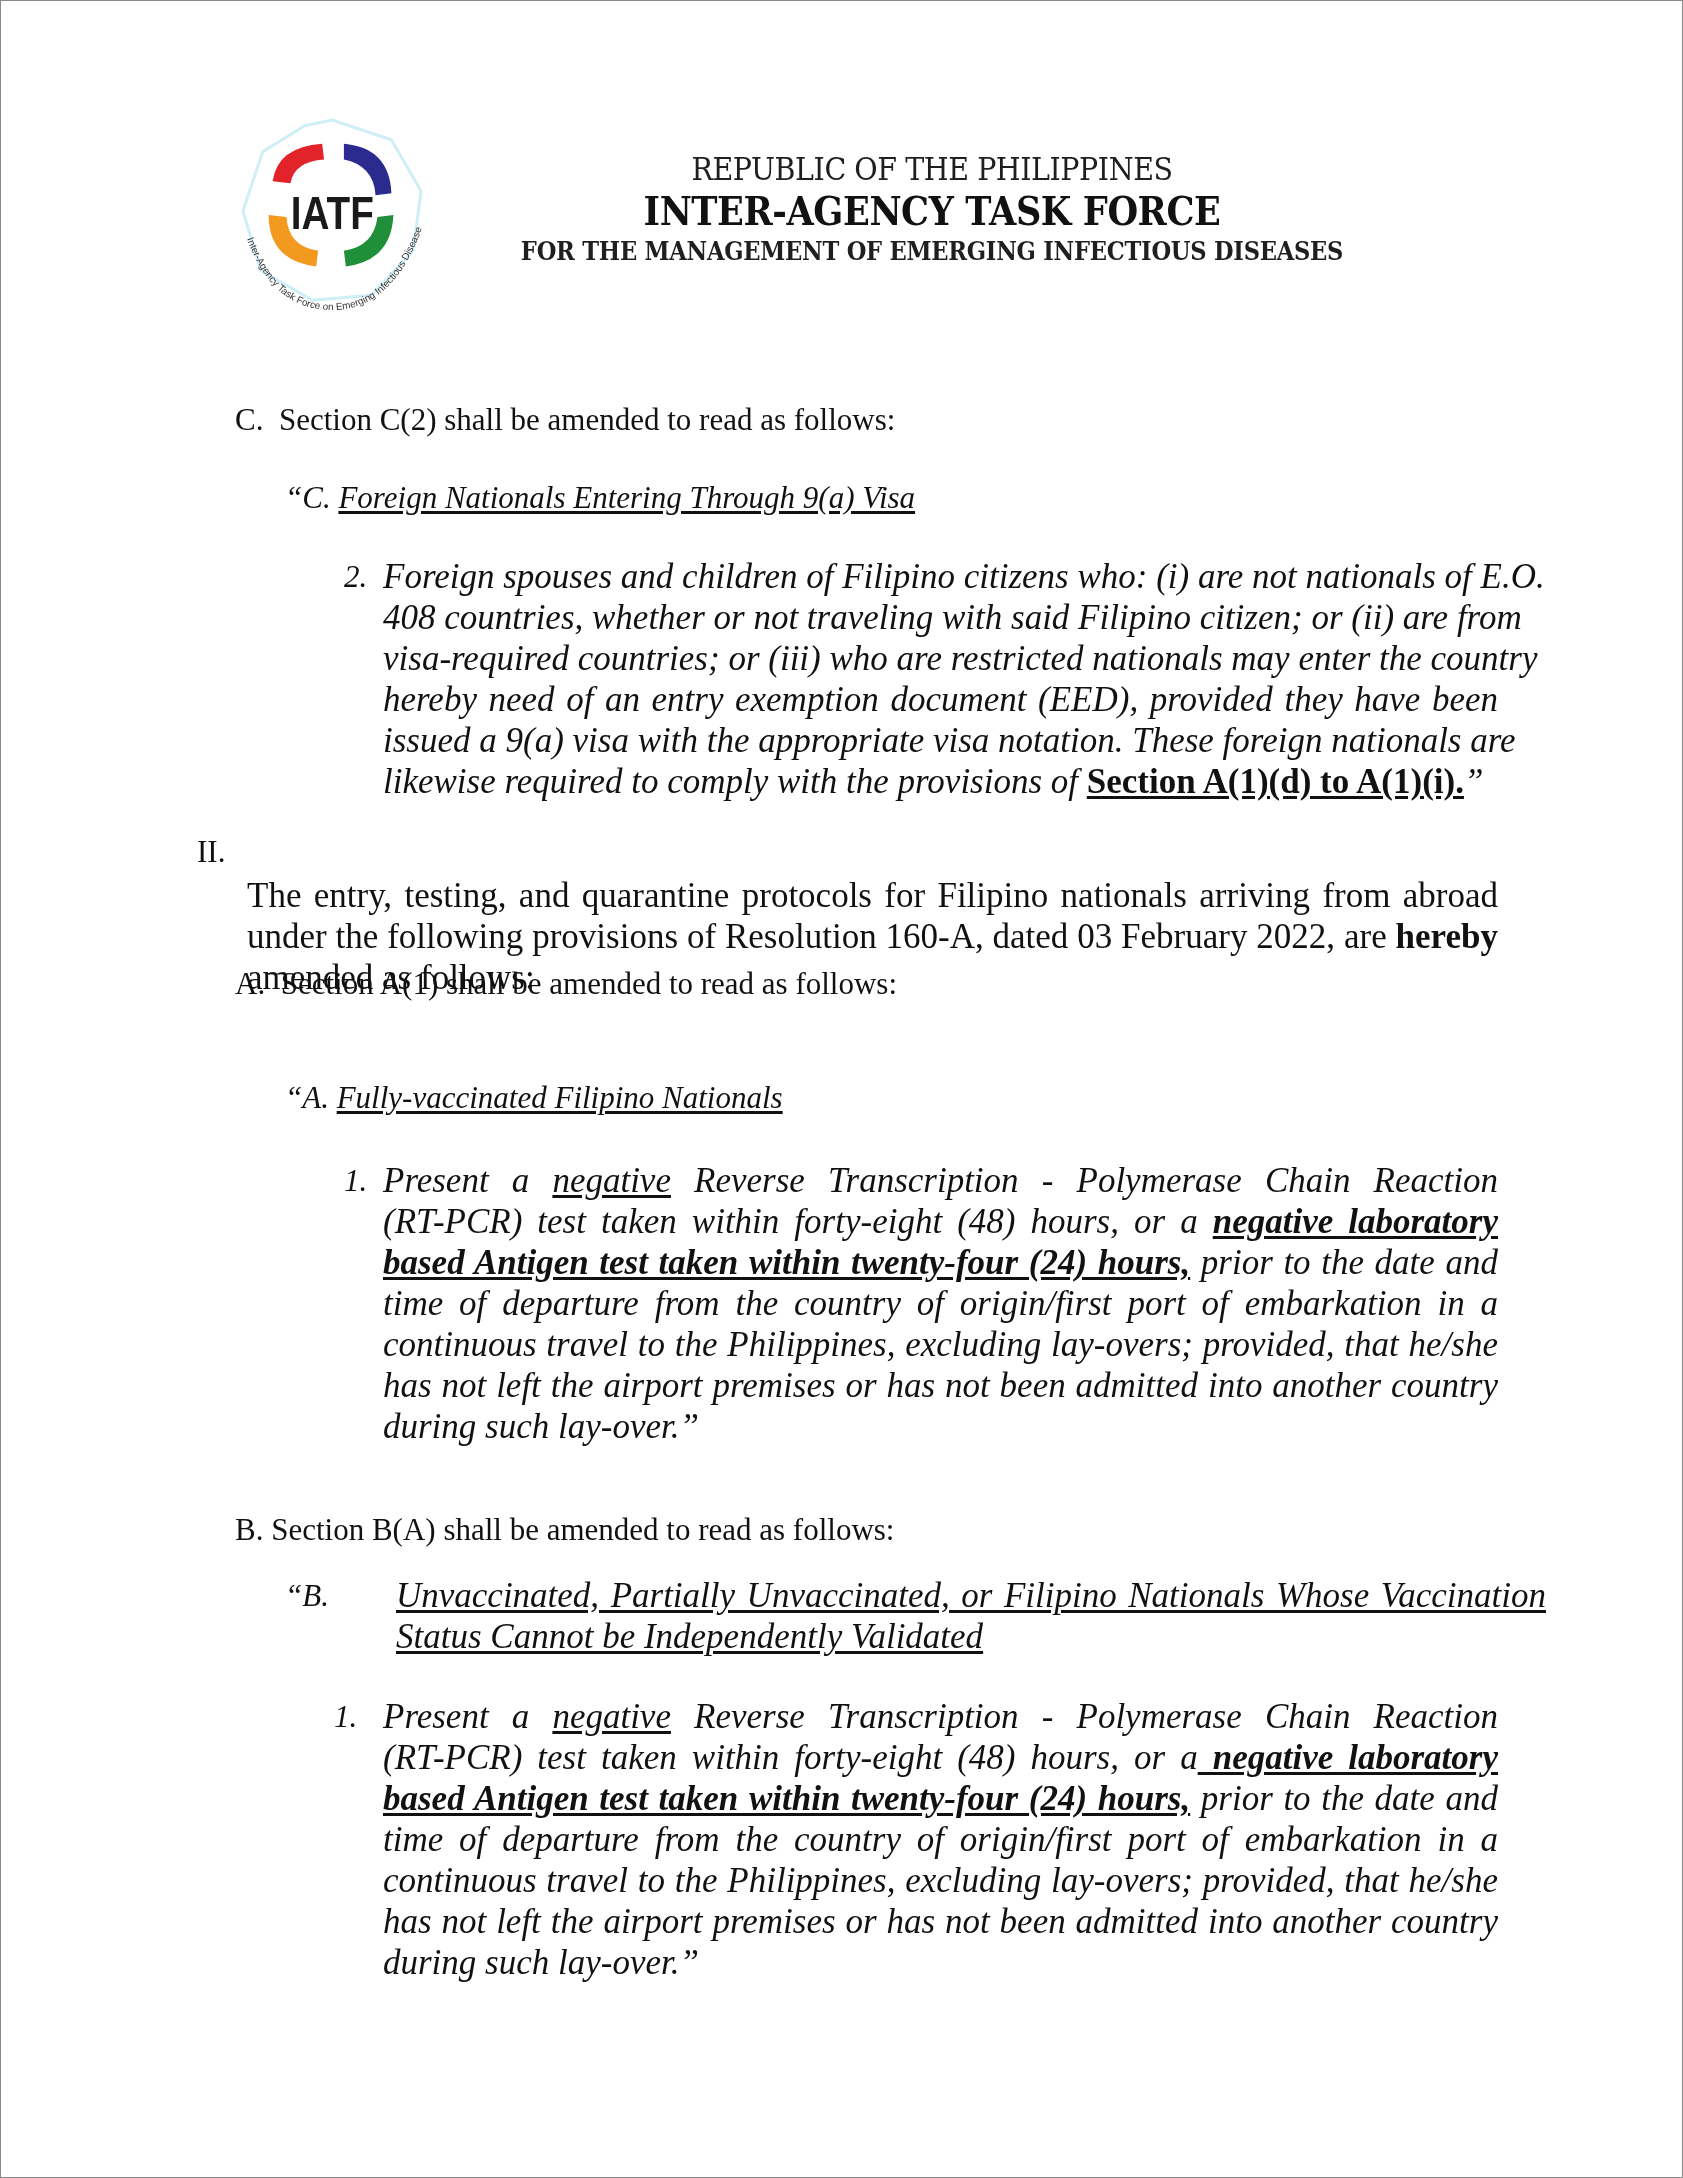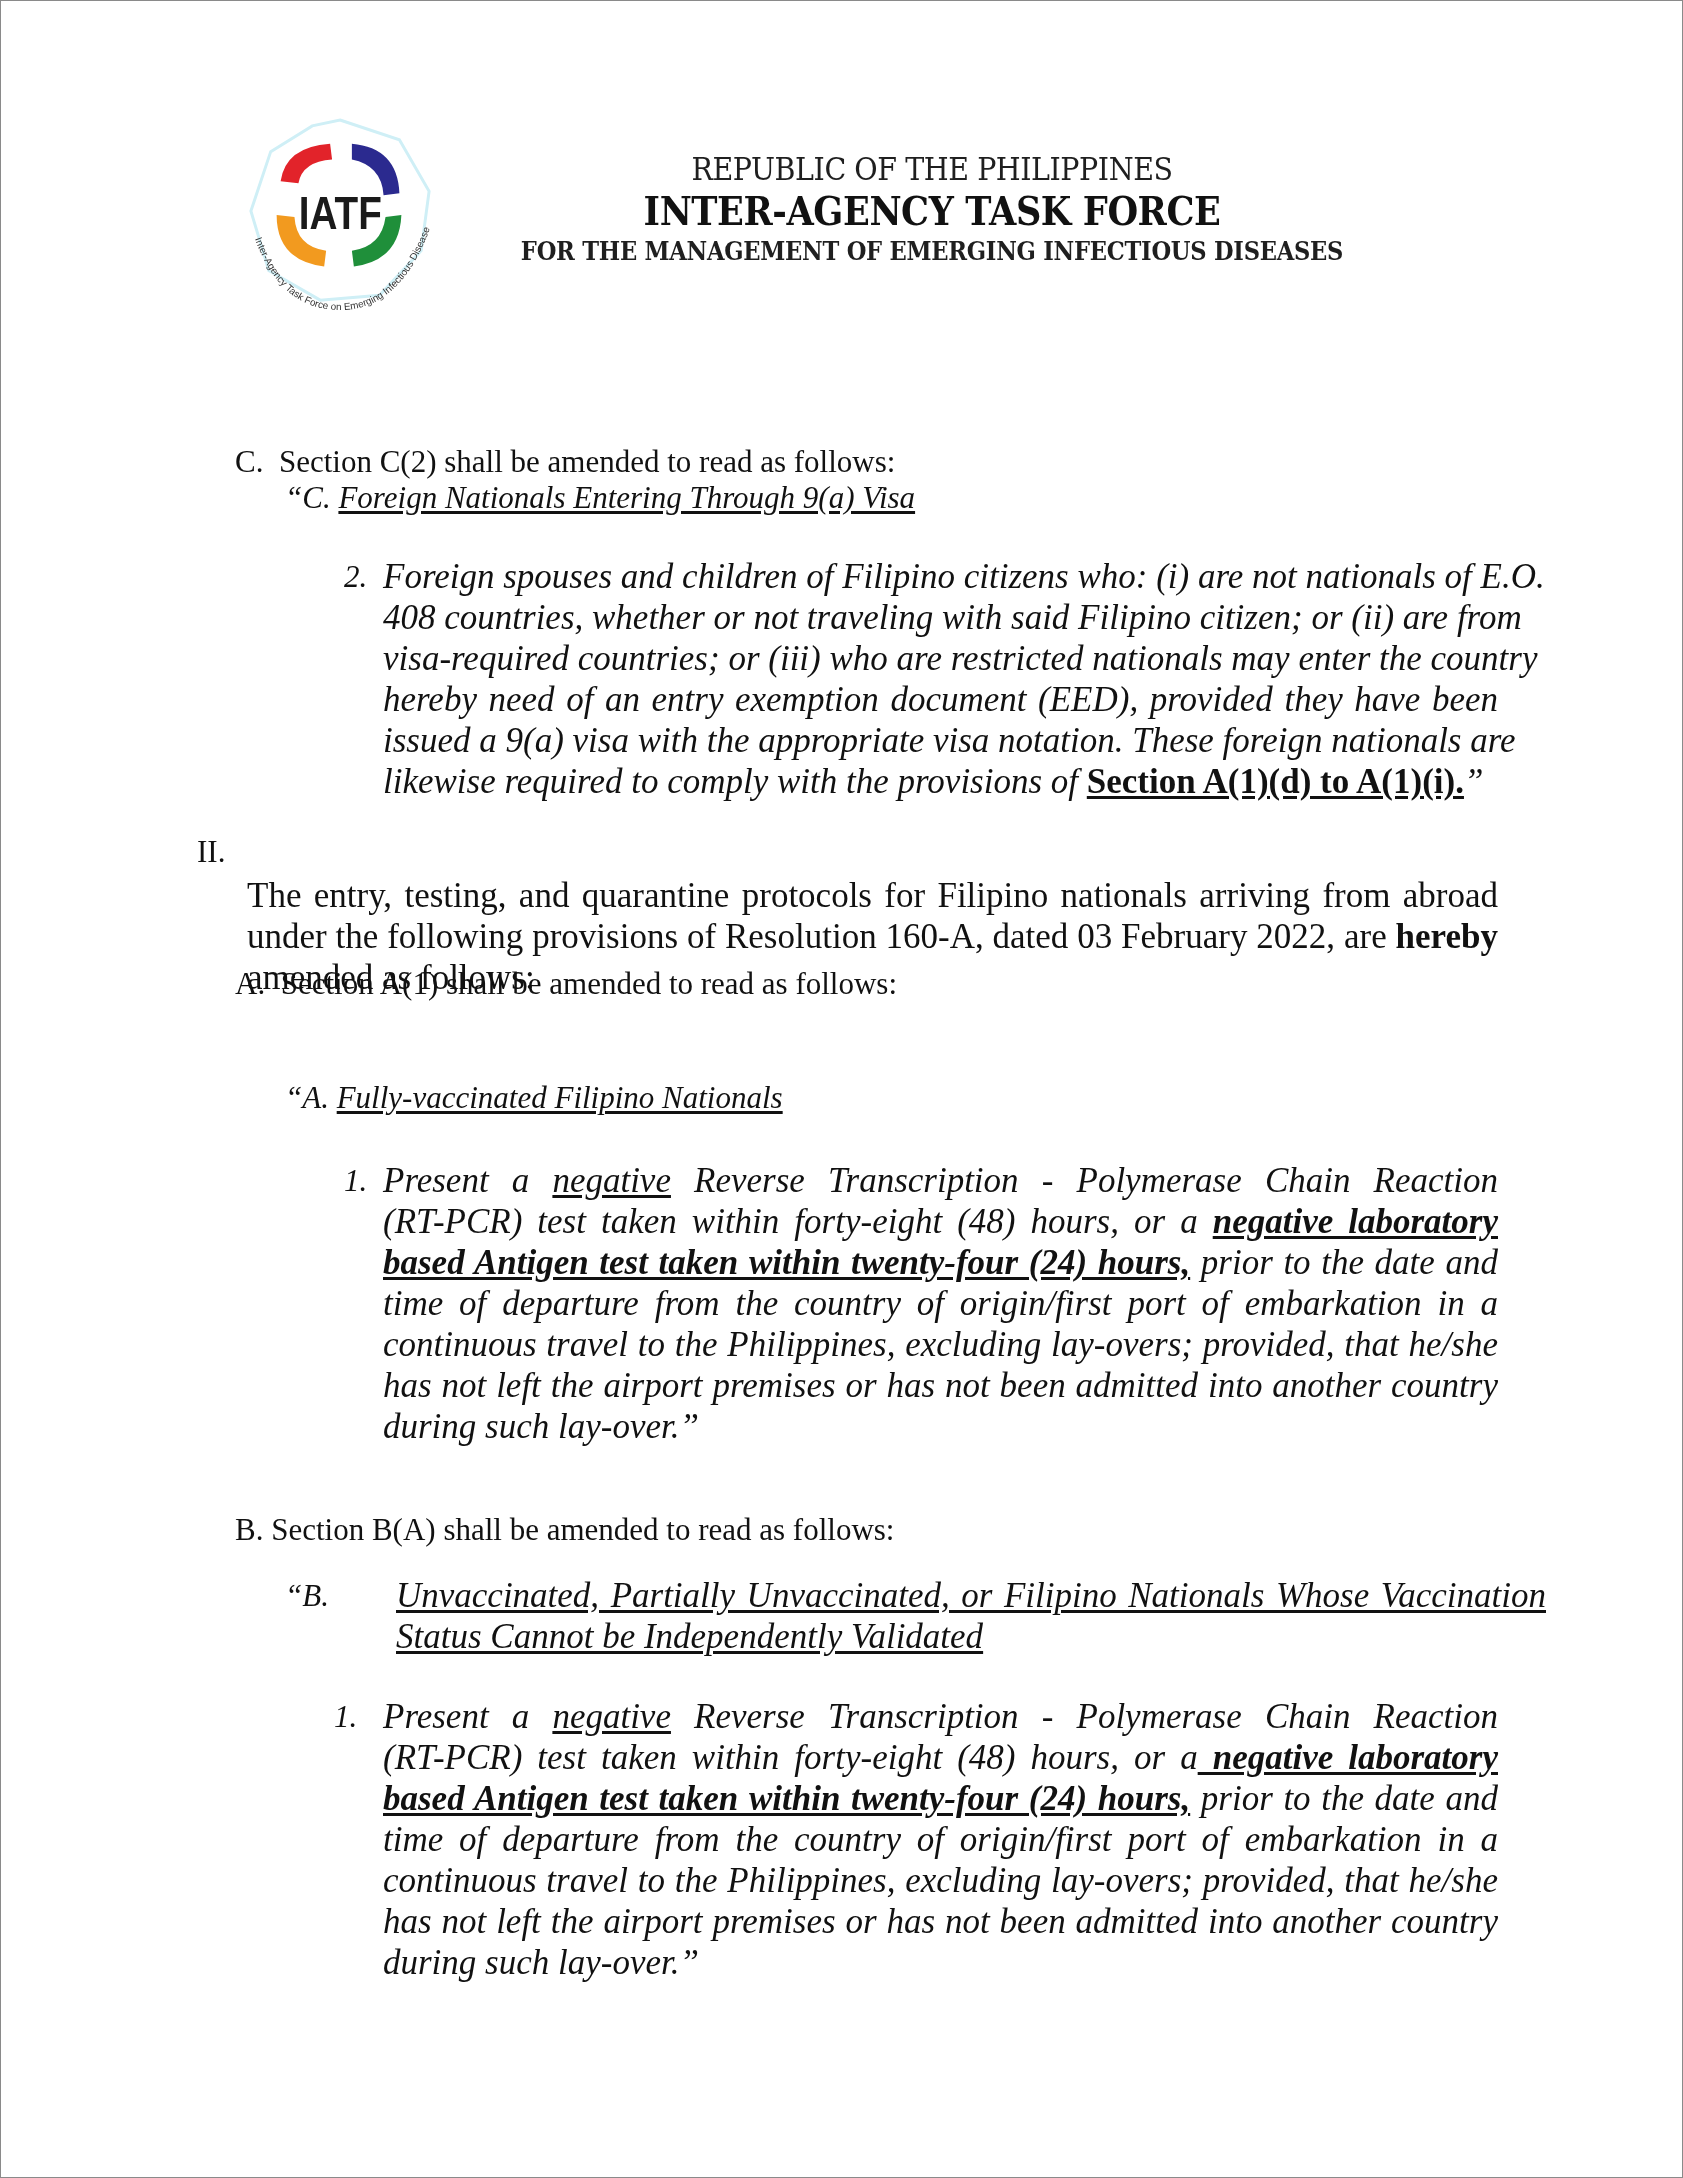--- a/index.html
+++ b/index.html
@@ -2,21 +2,21 @@
 <html><head>
 <meta charset="utf-8">
 <style>
   html, body { margin: 0; padding: 0; background: #ffffff; }
   body { width: 1683px; height: 2178px; position: relative; overflow: hidden; }
   .page {
     position: absolute; left: 0; top: 0; width: 1681px; height: 2176px;
     border: 1px solid #8a8a8a; background: #ffffff;
     font-family: "Liberation Serif", serif; color: #111111;
   }
-  .logo { position: absolute; left: 240px; top: 111px; width: 198px; height: 208px; }
+  .logo { position: absolute; left: 232px; top: 111px; width: 198px; height: 208px; }
   .letterhead { position: absolute; left: 426px; top: 149px; width: 1010px; text-align: center; }
   .lh-1 { font-family: "DejaVu Serif", serif; font-size: 31px; line-height: 38px; color: #1f1f1f; letter-spacing: -0.5px; transform: scaleX(0.92); }
   .lh-2 { font-family: "DejaVu Serif", serif; font-weight: bold; font-size: 40px; line-height: 46px; color: #111; letter-spacing: -0.5px; transform: scaleX(0.88); }
   .lh-3 { font-family: "DejaVu Serif", serif; font-weight: bold; font-size: 26px; line-height: 34px; color: #1f1f1f; letter-spacing: -0.3px; transform: scaleX(0.87); }
 
   .line { position: absolute; font-size: 31px; line-height: 42px; white-space: nowrap; }
   .ital { font-style: italic; }
   .u { text-decoration: underline; text-underline-offset: 3px; }
   .b { font-weight: bold; }
   .just { position: absolute; font-size: 35px; line-height: 41px; text-align: justify; }
@@ -43,21 +43,21 @@
       </text>
     </svg>
   </div>
 
   <div class="letterhead">
     <div class="lh-1">REPUBLIC OF THE PHILIPPINES</div>
     <div class="lh-2">INTER-AGENCY TASK FORCE</div>
     <div class="lh-3">FOR THE MANAGEMENT OF EMERGING INFECTIOUS DISEASES</div>
   </div>
 
-  <div class="line" style="left:234px; top:398px;margin-top:42px;">
+  <div class="line" style="left:234px; top:398px;">
     <span>C.</span>&nbsp;&nbsp;<span>Section C(2) shall be amended to read as follows:</span>
   </div>
   <div class="line ital" style="left:284px; top:476px;">
     <span>“C.</span> <span class="u">Foreign Nationals Entering Through 9(a) Visa</span>
   </div>
   <div class="marker ital" style="left:343px; top:555px;">2.</div>
   <div class="just ital" style="left:382px; top:555px; width:1115px;">
     <span class="jl">Foreign spouses and children of Filipino citizens who: (i) are not nationals of E.O.</span>
     <span class="jl">408 countries, whether or not traveling with said Filipino citizen; or (ii) are from</span>
     <span class="jl">visa-required countries; or (iii) who are restricted nationals may enter the country</span>

